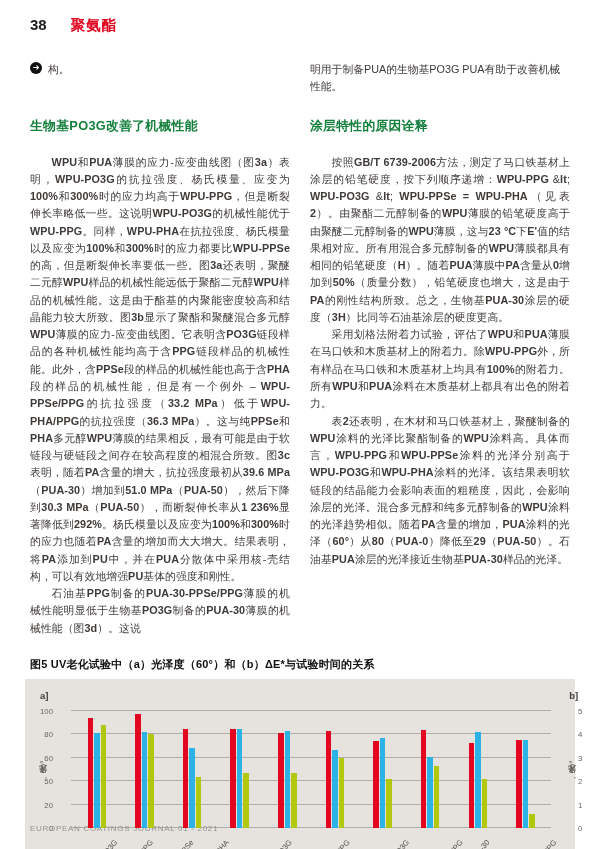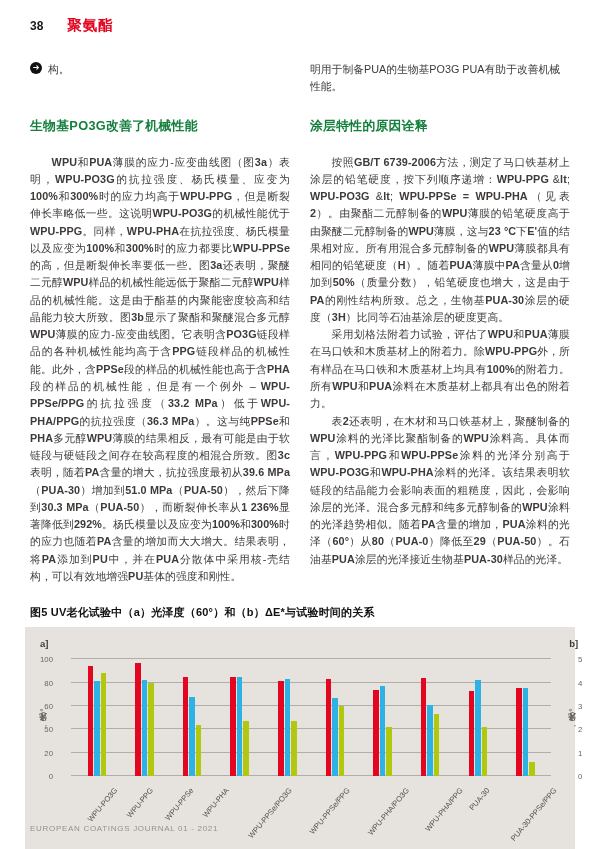--- a/index.html
+++ b/index.html
@@ -2,21 +2,21 @@
 <html><head>
 <meta charset="utf-8">
 <style>
   * { margin:0; padding:0; box-sizing:border-box; }
   html,body { width:600px; height:849px; background:#fff; }
   body { font-family:"Liberation Sans","DejaVu Sans",sans-serif; color:#3e3a38; position:relative; overflow:hidden; }
   .page { padding:16px 30px 0 30px; }
 
   
   .hdr { display:flex; align-items:baseline; gap:24px; margin-bottom:26px; }
-  .hdr .pnum { font-size:12px; font-weight:bold; color:#1a1a1a; }
+  .hdr .pnum { font-size:15px; font-weight:bold; color:#1a1a1a; }
   .hdr .sect { font-size:14.5px; font-weight:bold; color:#e30620; letter-spacing:1px; }
 
   
   .introrow { display:flex; gap:20px; margin-bottom:22px; }
   .introrow > div { flex:1; font-size:10.8px; line-height:1.6; }
   .bullet-cell { display:flex; align-items:flex-start; gap:6px; }
   .bullet { width:12px; height:12px; min-width:12px; border-radius:50%; background:#111;
             color:#fff; font-size:8px; line-height:12px; text-align:center; margin-top:1px; }
 
   
@@ -67,20 +67,21 @@
       <span class="bullet">➔</span>
       <span>构。</span>
     </div>
     <div>明用于制备PUA的生物基PO3G PUA有助于改善机械性能。</div>
   </div>
 
   <div class="cols">
     <div class="col">
       <h2 class="colhead">生物基PO3G改善了机械性能</h2>
       <p><b>WPU</b>和<b>PUA</b>薄膜的应力-应变曲线图（图<b>3a</b>）表明，<b>WPU-PO3G</b>的抗拉强度、杨氏模量、应变为<b>100%</b>和<b>300%</b>时的应力均高于<b>WPU-PPG</b>，但是断裂伸长率略低一些。这说明<b>WPU-PO3G</b>的机械性能优于<b>WPU-PPG</b>。同样，<b>WPU-PHA</b>在抗拉强度、杨氏模量以及应变为<b>100%</b>和<b>300%</b>时的应力都要比<b>WPU-PPSe</b>的高，但是断裂伸长率要低一些。图<b>3a</b>还表明，聚醚二元醇<b>WPU</b>样品的机械性能远低于聚酯二元醇<b>WPU</b>样品的机械性能。这是由于酯基的内聚能密度较高和结晶能力较大所致。图<b>3b</b>显示了聚酯和聚醚混合多元醇<b>WPU</b>薄膜的应力-应变曲线图。它表明含<b>PO3G</b>链段样品的各种机械性能均高于含<b>PPG</b>链段样品的机械性能。此外，含<b>PPSe</b>段的样品的机械性能也高于含<b>PHA</b>段的样品的机械性能，但是有一个例外 – <b>WPU-PPSe/PPG</b>的抗拉强度（<b>33.2 MPa</b>）低于<b>WPU-PHA/PPG</b>的抗拉强度（<b>36.3 MPa</b>）。这与纯<b>PPSe</b>和<b>PHA</b>多元醇<b>WPU</b>薄膜的结果相反，最有可能是由于软链段与硬链段之间存在较高程度的相混合所致。图<b>3c</b>表明，随着<b>PA</b>含量的增大，抗拉强度最初从<b>39.6 MPa</b>（<b>PUA-30</b>）增加到<b>51.0 MPa</b>（<b>PUA-50</b>），然后下降到<b>30.3 MPa</b>（<b>PUA-50</b>），而断裂伸长率从<b>1 236%</b>显著降低到<b>292%</b>。杨氏模量以及应变为<b>100%</b>和<b>300%</b>时的应力也随着<b>PA</b>含量的增加而大大增大。结果表明，将<b>PA</b>添加到<b>PU</b>中，并在<b>PUA</b>分散体中采用核-壳结构，可以有效地增强<b>PU</b>基体的强度和刚性。</p>
+      <p>石油基<b>PPG</b>制备的<b>PUA-30-PPSe/PPG</b>薄膜的机械性能明显低于生物基<b>PO3G</b>制备的<b>PUA-30</b>薄膜的机械性能（图<b>3d</b>）。这说</p>
     </div>
     <div class="col">
       <h2 class="colhead">涂层特性的原因诠释</h2>
       <p>按照<b>GB/T 6739-2006</b>方法，测定了马口铁基材上涂层的铅笔硬度，按下列顺序递增：<b>WPU-PPG </b>&amp;<b>lt</b>; <b>WPU-PO3G </b>&amp;<b>lt</b>; <b>WPU-PPSe = WPU-PHA</b>（见表<b>2</b>）。由聚酯二元醇制备的<b>WPU</b>薄膜的铅笔硬度高于由聚醚二元醇制备的<b>WPU</b>薄膜，这与<b>23 °C</b>下<b>E'</b>值的结果相对应。所有用混合多元醇制备的<b>WPU</b>薄膜都具有相同的铅笔硬度（<b>H</b>）。随着<b>PUA</b>薄膜中<b>PA</b>含量从<b>0</b>增加到<b>50%</b>（质量分数），铅笔硬度也增大，这是由于<b>PA</b>的刚性结构所致。总之，生物基<b>PUA-30</b>涂层的硬度（<b>3H</b>）比同等石油基涂层的硬度更高。</p>
       <p>采用划格法附着力试验，评估了<b>WPU</b>和<b>PUA</b>薄膜在马口铁和木质基材上的附着力。除<b>WPU-PPG</b>外，所有样品在马口铁和木质基材上均具有<b>100%</b>的附着力。所有<b>WPU</b>和<b>PUA</b>涂料在木质基材上都具有出色的附着力。</p>
       <p>表<b>2</b>还表明，在木材和马口铁基材上，聚醚制备的<b>WPU</b>涂料的光泽比聚酯制备的<b>WPU</b>涂料高。具体而言，<b>WPU-PPG</b>和<b>WPU-PPSe</b>涂料的光泽分别高于<b>WPU-PO3G</b>和<b>WPU-PHA</b>涂料的光泽。该结果表明软链段的结晶能力会影响表面的粗糙度，因此，会影响涂层的光泽。混合多元醇和纯多元醇制备的<b>WPU</b>涂料的光泽趋势相似。随着<b>PA</b>含量的增加，<b>PUA</b>涂料的光泽（<b>60°</b>）从<b>80</b>（<b>PUA-0</b>）降低至<b>29</b>（<b>PUA-50</b>）。石油基<b>PUA</b>涂层的光泽接近生物基<b>PUA-30</b>样品的光泽。</p>
     </div>
   </div>
 
   <div class="figcap">图5 UV老化试验中（a）光泽度（60°）和（b）ΔE*与试验时间的关系</div>

